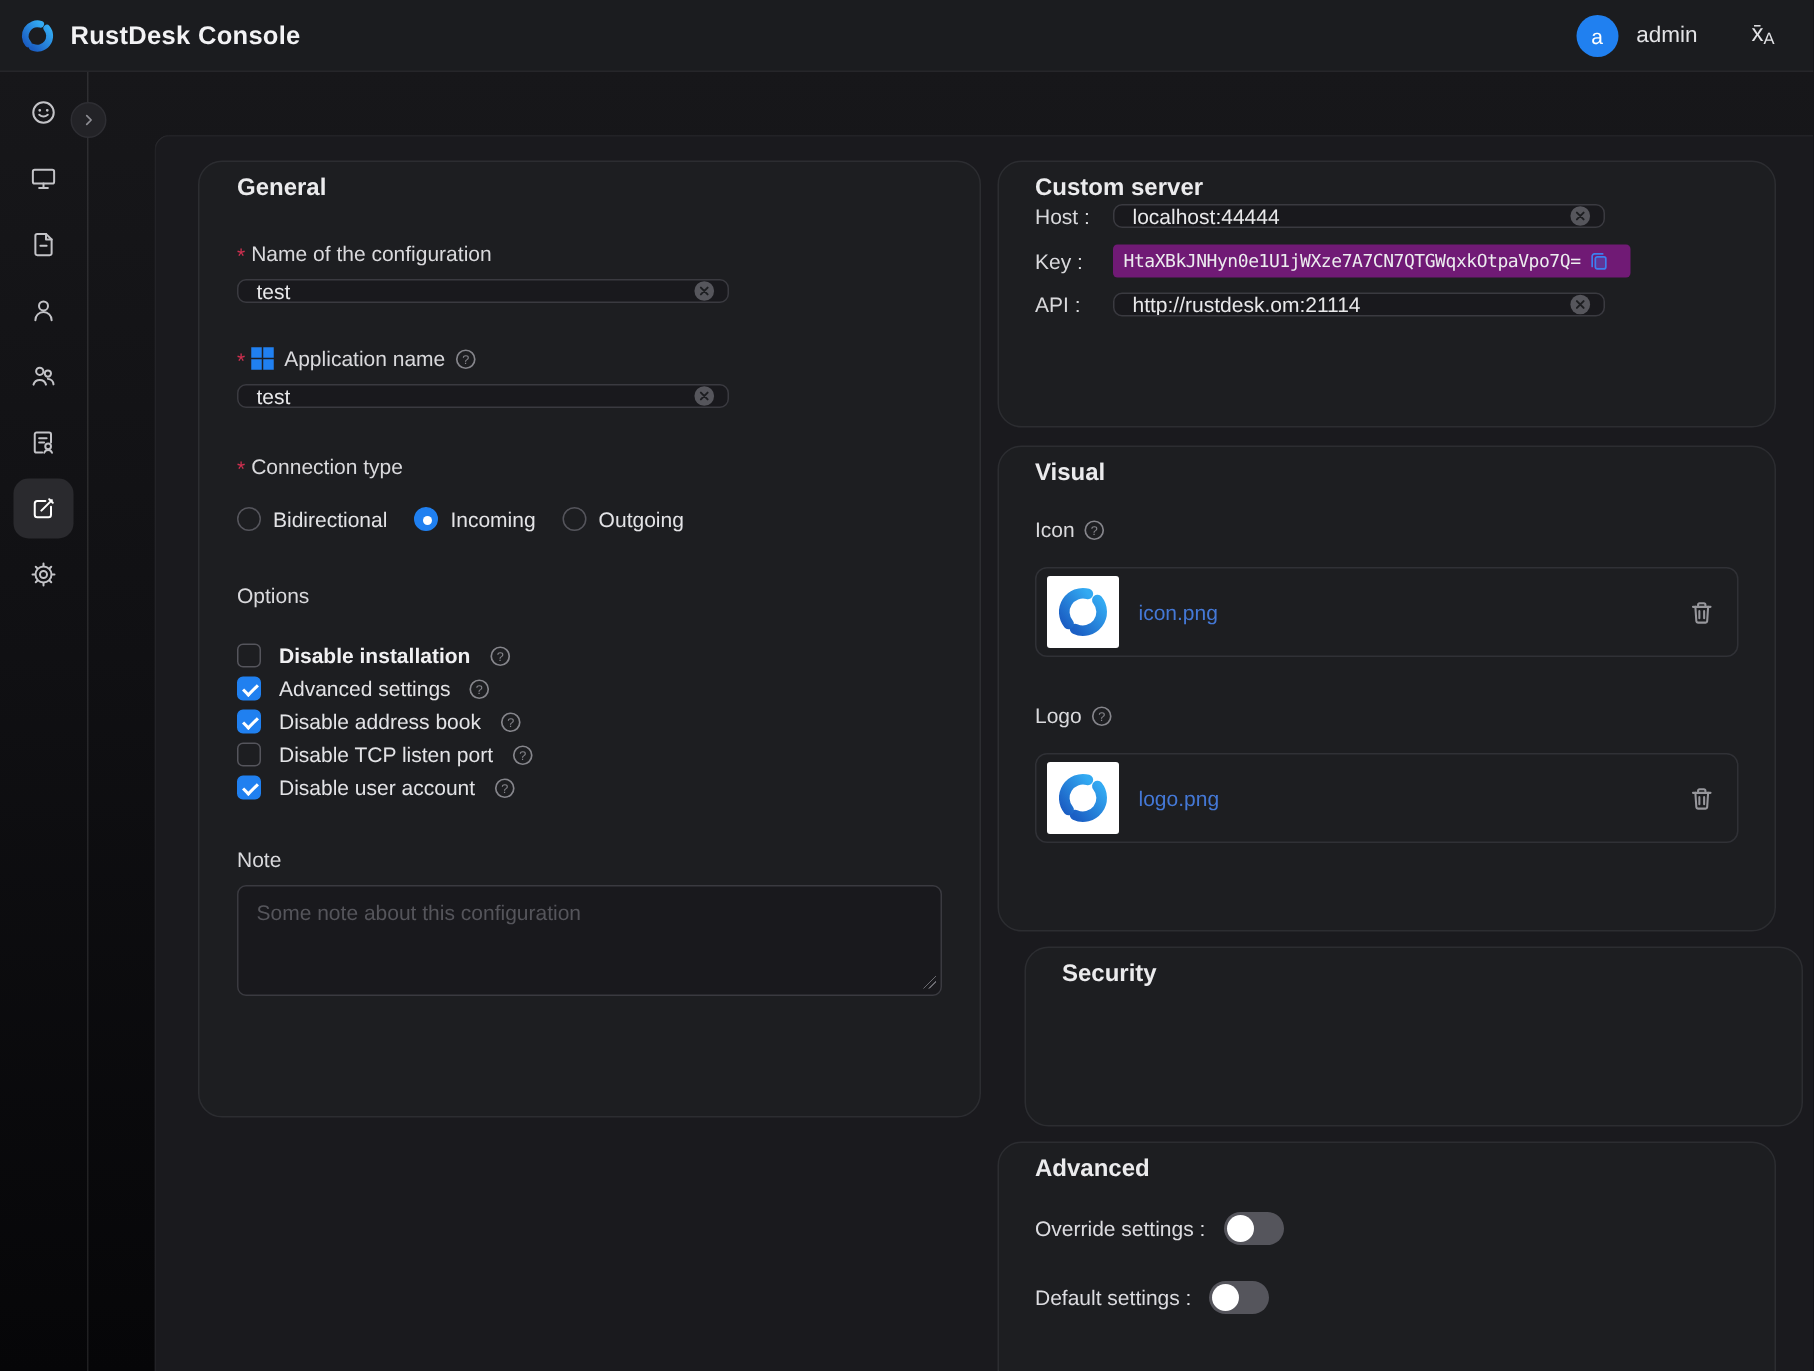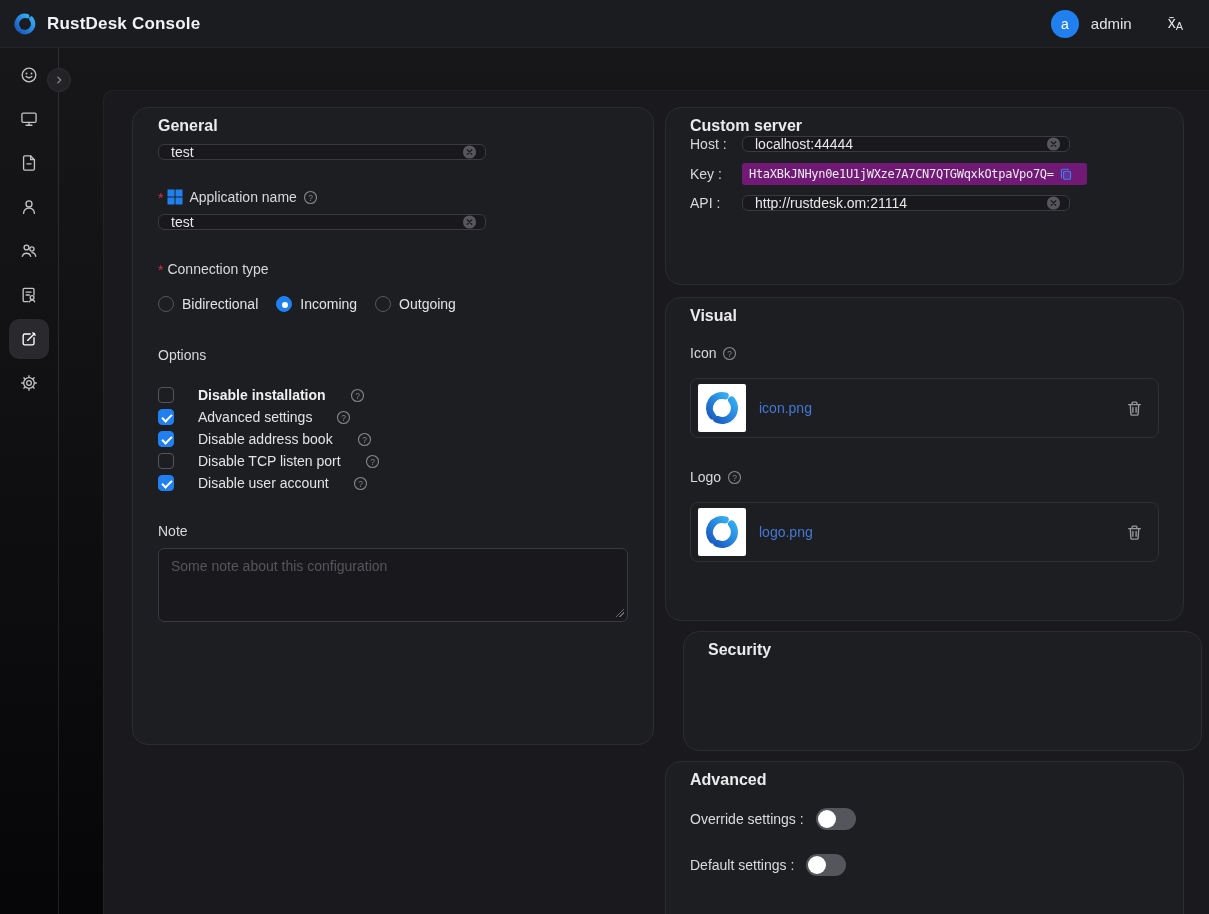--- a/index.html
+++ b/index.html
@@ -83,21 +83,21 @@
   .help text { fill:#85858b; font-size:9px; font-family:"Liberation Sans",sans-serif; text-anchor:middle; }
   .win-ic { width:16px; height:16px; flex:none; }
   
   .radio-row { display:flex; align-items:center; gap:18px; height:20px; }
   .radio-opt { display:flex; align-items:center; gap:8px; cursor:pointer; }
   .radio { width:16px; height:16px; border-radius:50%; border:1px solid #55555c; position:relative; flex:none; }
   .radio.on { background:#2080f0; border-color:#2080f0; }
   .radio.on::after { content:""; position:absolute; left:5px; top:5px; width:6px; height:6px; border-radius:50%; background:#fff; }
   .radio-label { color:#e3e3e6; }
   
-  .cb-row { display:flex; align-items:center; gap:24px; height:22px; }
+  .cb-row { display:flex; align-items:center; gap:12px; height:22px; }
   .cb { width:16px; height:16px; border-radius:4px; border:1px solid #55555c; position:relative; flex:none; cursor:pointer; }
   .cb.checked { background:#2080f0; border-color:#2080f0; }
   .cb.checked::after { content:""; position:absolute; left:3px; top:4px; width:8px; height:4px;
     border-left:2px solid #fff; border-bottom:2px solid #fff; transform:rotate(-45deg); }
   .cb-label { color:#e3e3e6; }
   .cb-label.bold { font-weight:bold; color:#f0f0f2; }
   
   .note-wrap { position:relative; width:470px; }
   .note-area {
     width:100%; height:74px; background:#19191d; border:1px solid #3a3a40; border-radius:6px;
@@ -225,20 +225,23 @@
     <svg viewBox="0 0 24 24">
         <path d="M10 7l5 5-5 5"></path>
       </svg>
   </button>
 
   <main class="panel">
 
     <section class="card card-general">
       <h2 class="card-title">General</h2>
 
+      <div class="f-label mt24">
+        <span class="required">Name of the configuration</span>
+      </div>
       <div class="field mt8">
         <input class="text-input" value="test" style="">
         <svg class="clear-ic" viewBox="0 0 16 16">
           <circle cx="8" cy="8" r="7" fill="#56565c"></circle>
           <path d="M5.6 5.6l4.8 4.8M10.4 5.6l-4.8 4.8" stroke="#1d1e21" stroke-width="1.4" stroke-linecap="round"></path>
         </svg>
       </div>
 
       <div class="f-label mt28">
         <span class="required"></span>

